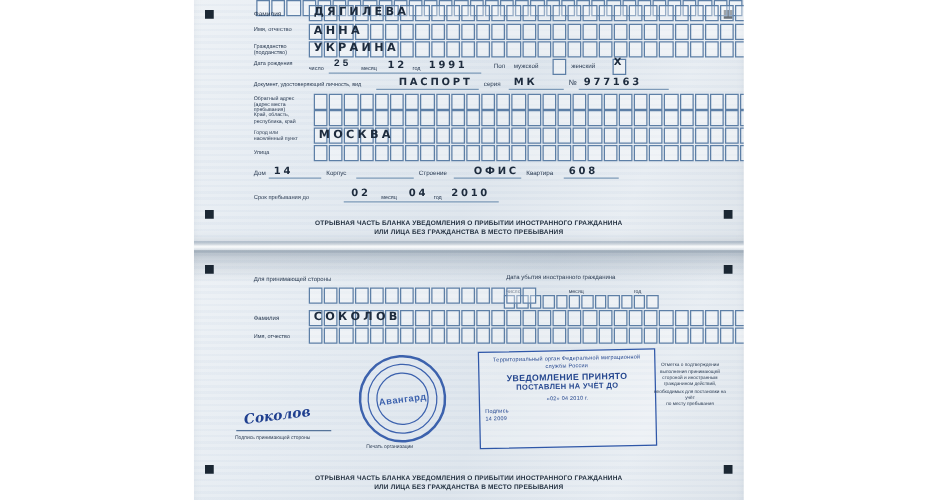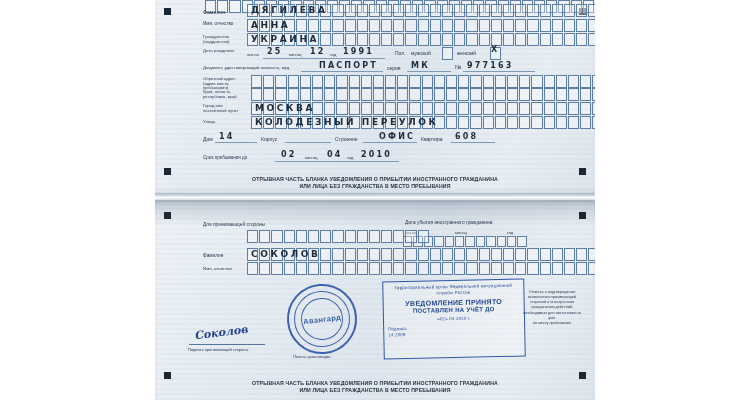--- a/index.html
+++ b/index.html
@@ -220,21 +220,21 @@
           <i class="bx"></i>
           <i class="bx"></i>
           <i class="bx"></i>
 
       </span>
     </div>
     <div class="hand" style="left:96px;top:34px;">УКРАИНА</div>
 
     <div class="label" style="left:48px;top:49px;width:42px;font-size:4.4px;line-height:1.1;">Дата рождения</div>
     <div class="label" style="left:92px;top:52px;font-size:4.4px;">число</div>
-    <div class="hand s" style="left:112px;top:47px;">25</div>
+    <div class="hand s" style="left:112px;top:47px;font-family:Liberation Mono, monospace;">25</div>
     <div class="label" style="left:134px;top:52px;font-size:4.4px;">месяц</div>
     <div class="hand s" style="left:155px;top:47px;">12</div>
     <div class="label" style="left:175px;top:52px;font-size:4.4px;">год</div>
     <div class="hand s" style="left:188px;top:47px;">1991</div>
     <div class="line" style="left:108px;top:58px;width:122px;"></div>
 
     <div class="label" style="left:240px;top:50px;font-size:5px;">Пол</div>
     <div class="label" style="left:256px;top:50px;font-size:5px;">мужской</div>
     <div class="bx" style="position:absolute;left:287px;top:47px;"></div>
     <div class="label" style="left:302px;top:50px;font-size:5px;">женский</div>
@@ -388,21 +388,20 @@
           <i class="bx"></i>
           <i class="bx"></i>
           <i class="bx"></i>
         <i class="bx"></i>
           <i class="bx"></i>
           <i class="bx"></i>
           <i class="bx"></i>
 
       </span>
     </div>
-    <div class="hand" style="left:100px;top:117px;">КОЛОДЕЗНЫЙ ПЕРЕУЛОК</div>
 
     <div class="label" style="left:48px;top:136px;font-size:5px;">Дом</div>
     <div class="hand s" style="left:64px;top:132px;">14</div>
     <div class="line" style="left:60px;top:142px;width:42px;"></div>
     <div class="label" style="left:106px;top:136px;font-size:5px;">Корпус</div>
     <div class="line" style="left:130px;top:142px;width:46px;"></div>
     <div class="label" style="left:180px;top:136px;font-size:5px;">Строение</div>
     <div class="hand s" style="left:212px;top:132px;padding-left:12px;">ОФИС</div>
     <div class="line" style="left:208px;top:142px;width:54px;"></div>
     <div class="label" style="left:266px;top:136px;font-size:5px;">Квартира</div>

